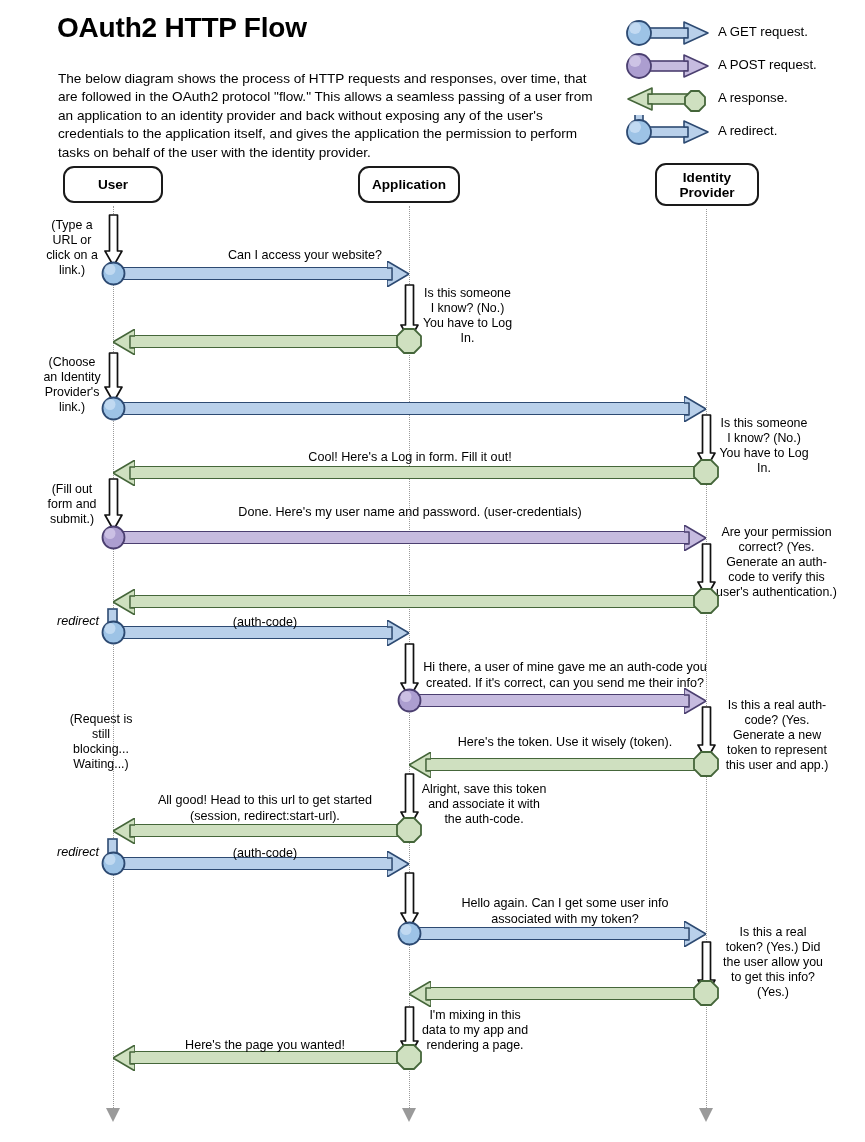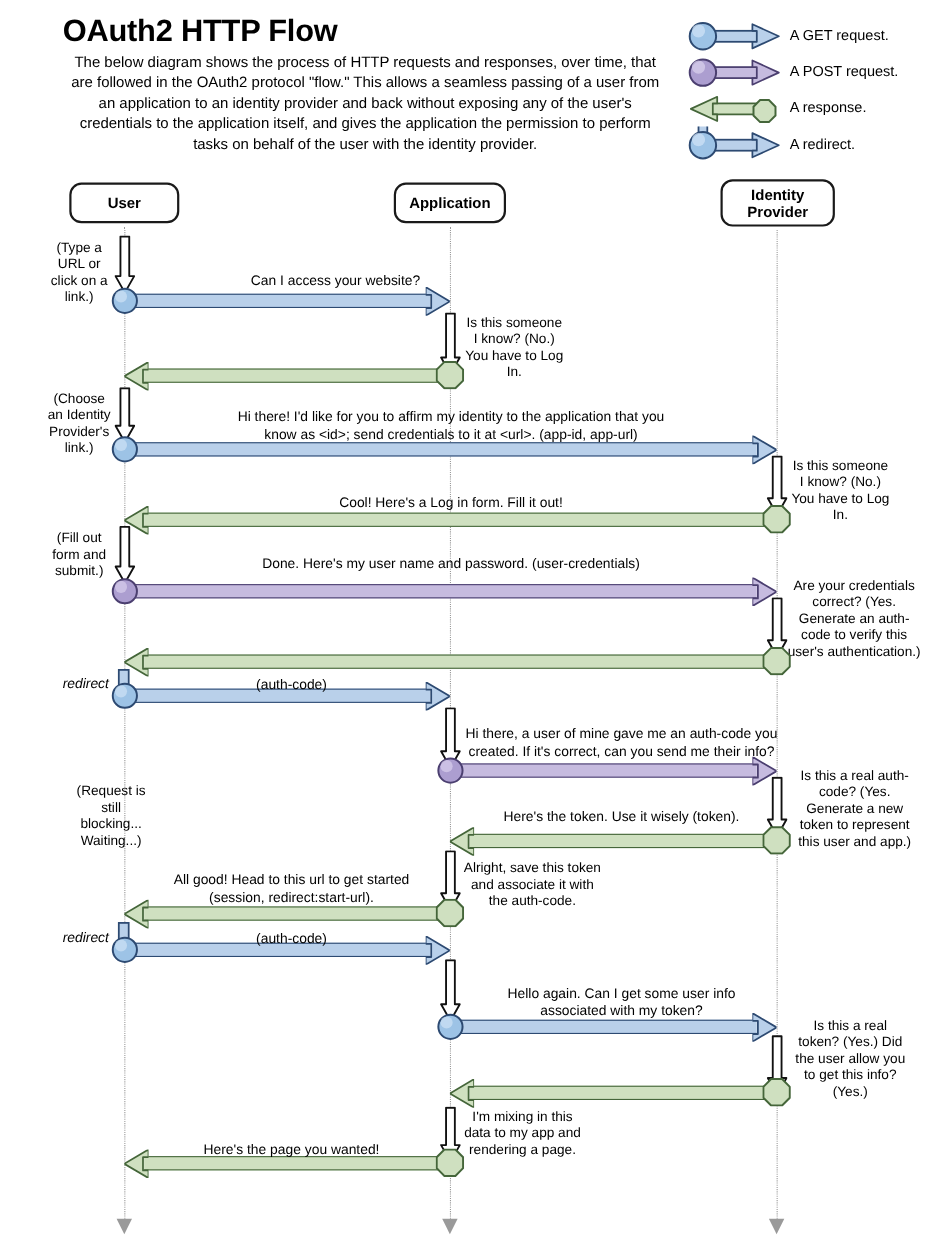--- a/index.html
+++ b/index.html
@@ -3,22 +3,22 @@
 <meta charset="utf-8">
 <style>
   html,body{margin:0;padding:0;background:#ffffff;}
   body{width:865px;height:1142px;position:relative;
        font-family:"Liberation Sans","DejaVu Sans",sans-serif;color:#000;}
   #root{position:relative;width:857px;height:1142px;overflow:hidden;}
 
   
   #title{position:absolute;left:57px;top:12px;font-size:28px;font-weight:bold;
          letter-spacing:-0.2px;}
-  #intro{position:absolute;left:58px;top:48px;width:548px;font-size:13.6px;
-         line-height:18.4px;text-align:center;}
+  #intro{position:absolute;left:58px;top:70px;width:548px;font-size:13.6px;
+         line-height:18.4px;}
 
   
   #legend{position:absolute;left:622px;top:12px;width:240px;}
   .lg-row{position:absolute;height:34px;}
   .lg-label{position:absolute;left:96px;top:8px;font-size:13.2px;white-space:nowrap;}
   .lg-ico{position:absolute;left:0;top:0;width:92px;height:34px;}
 
   
   .actor-box{position:absolute;border:2.5px solid #1a1a1a;border-radius:11px;
              background:#fff;display:flex;align-items:center;justify-content:center;
@@ -217,22 +217,20 @@
           <path d="M22 0 L0 13 L22 26 L22 19 L17 19 L17 7 L22 7 Z" fill="#cfe0c0" stroke="#45663a" stroke-width="1.6" stroke-linejoin="round"></path>
         </svg>
       </div>
   </div>
   <div class="node" style="left:396px;top:328px;">
     <svg class="ns" width="26" height="26" viewBox="0 0 26 26">
         <polygon points="8,1 18,1 25,8 25,18 18,25 8,25 1,18 1,8" fill="#cfe0c0" stroke="#45663a" stroke-width="1.8"></polygon>
       </svg>
   </div>
 
-  <div class="mlabel" style="left:140px;top:372px;width:540px;">Hi there! I'd like for you to affirm my identity to the application that you
-know as &lt;id&gt;; send credentials to it at &lt;url&gt;. (app-id, app-url)</div>
   <div class="msg" style="left:113px;top:402px;width:593px;">
     <div class="shaft get" style="width:575px;"></div>
     <div class="head" style="left:571px;">
         <svg viewBox="0 0 22 26">
           <path d="M0 0 L22 13 L0 26 L0 19 L5 19 L5 7 L0 7 Z" fill="#b9d0ea" stroke="#2d4a72" stroke-width="1.6" stroke-linejoin="round"></path>
         </svg>
       </div>
   </div>
   <div class="node" style="left:101px;top:396px;">
     <svg class="ns" width="25" height="25" viewBox="0 0 25 25">
@@ -436,21 +434,21 @@
 an Identity
 Provider's
 link.)</div>
   <div class="note" style="left:716px;top:416px;width:96px;">Is this someone
 I know? (No.)
 You have to Log
 In.</div>
   <div class="note" style="left:36px;top:482px;width:72px;">(Fill out
 form and
 submit.)</div>
-  <div class="note" style="left:714px;top:525px;width:125px;">Are your credentials
+  <div class="note" style="left:714px;top:525px;width:125px;">Are your permission
 correct? (Yes.
 Generate an auth-
 code to verify this
 user's authentication.)</div>
   <div class="note" style="left:718px;top:698px;width:118px;">Is this a real auth-
 code? (Yes.
 Generate a new
 token to represent
 this user and app.)</div>
   <div class="note" style="left:55px;top:712px;width:92px;">(Request is

